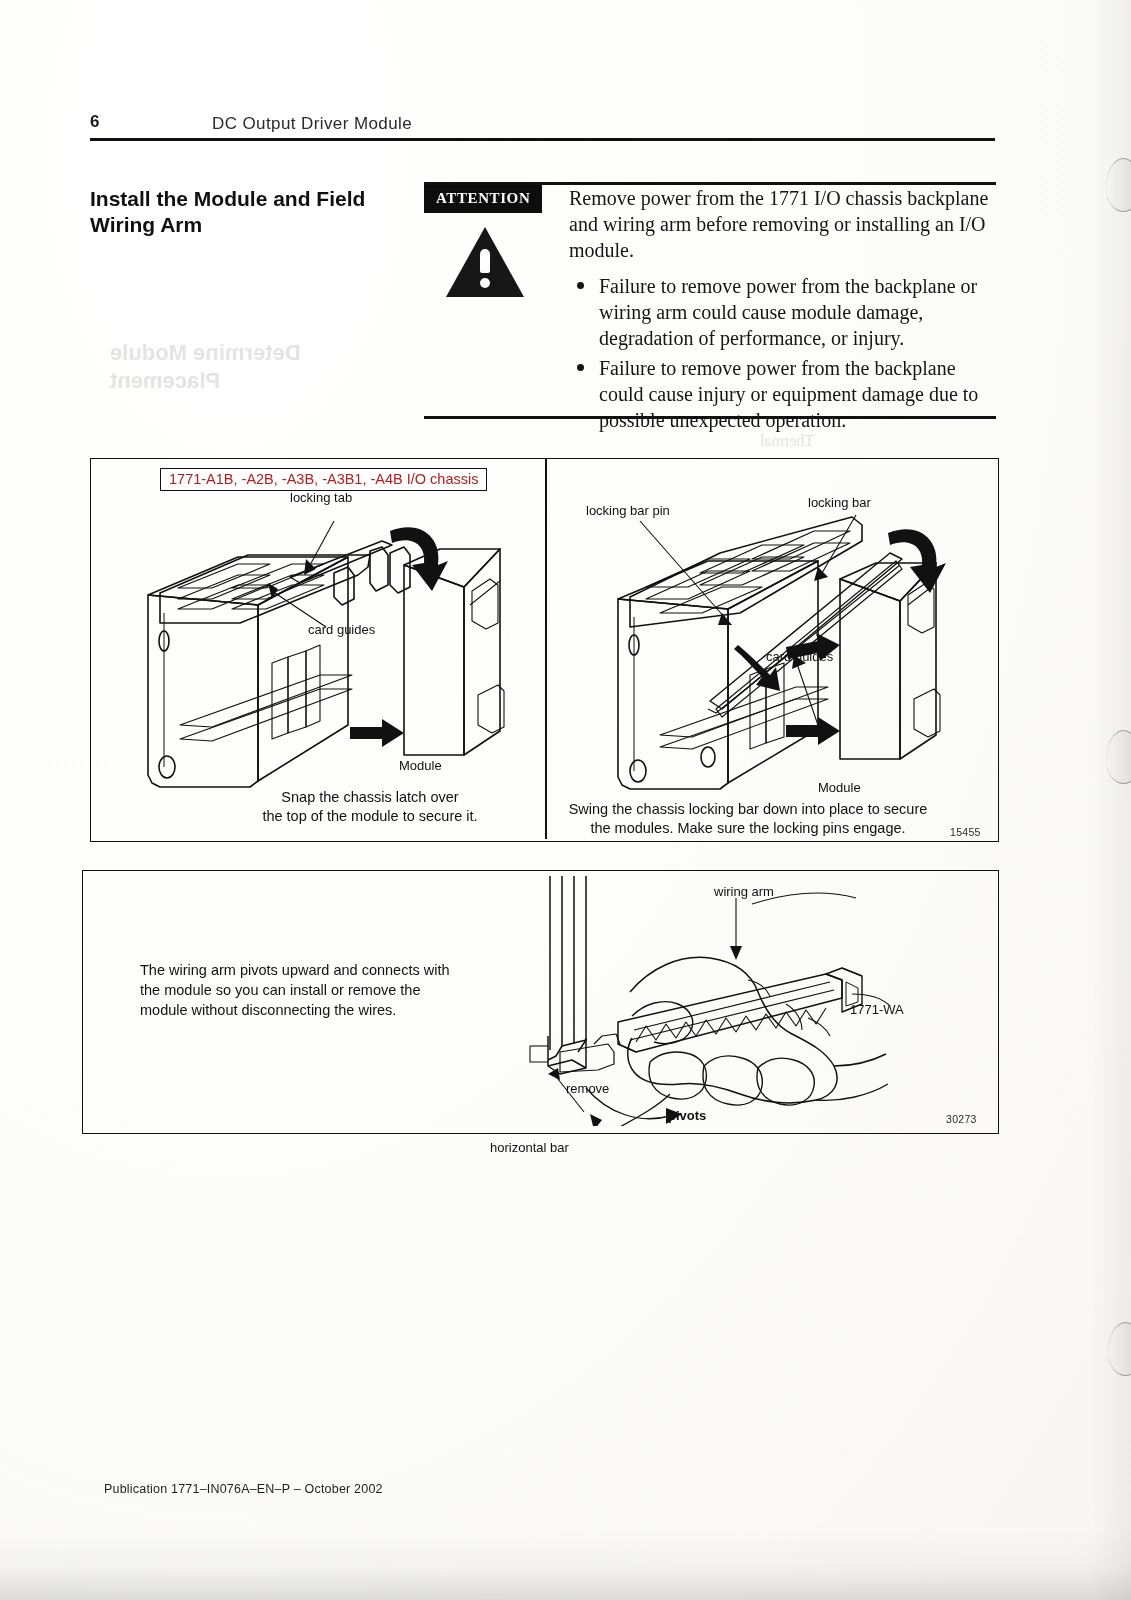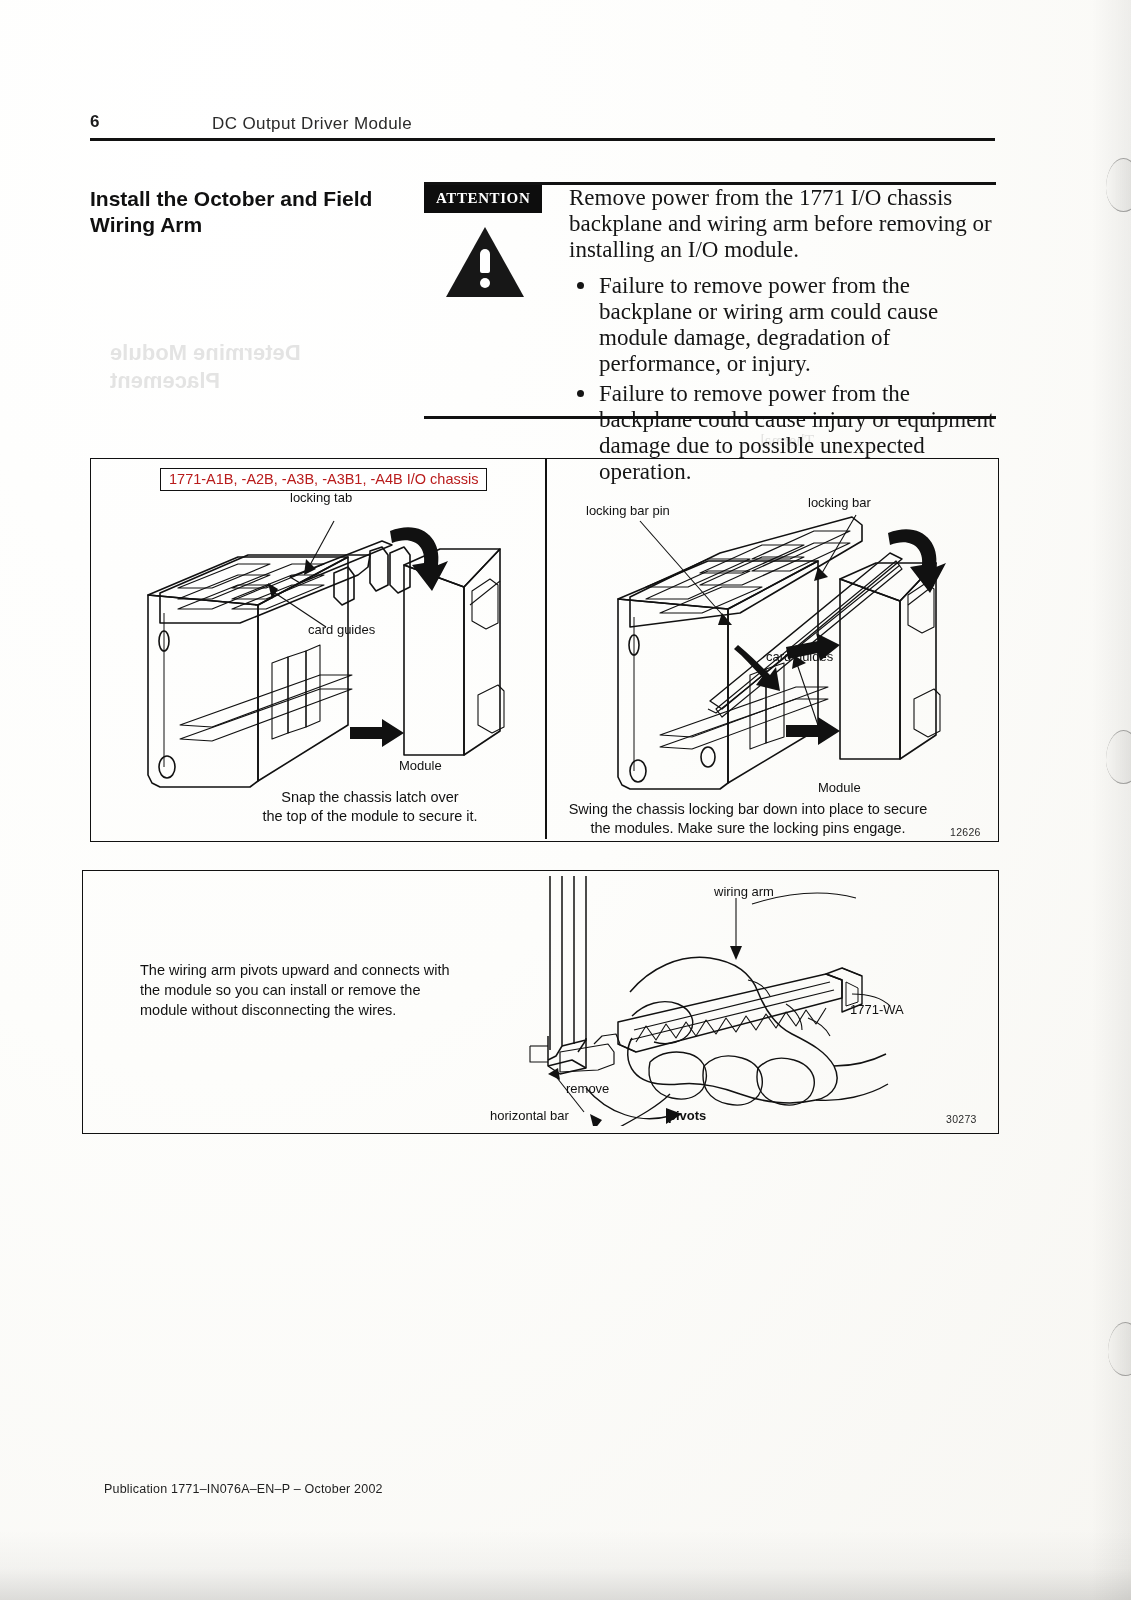--- a/index.html
+++ b/index.html
@@ -84,21 +84,21 @@
   .att-tri .bang {
     position:absolute; left:34px; top:22px; width:10px; height:24px;
     background:#fff; border-radius:5px 5px 2px 2px;
   }
   .att-tri .dot {
     position:absolute; left:34px; top:51px; width:10px; height:10px;
     background:#fff; border-radius:50%;
   }
   .att-text {
     flex:1; font-family:"Liberation Serif", serif;
-    font-size:23px; line-height:26px; color:#151515;
+    font-size:20px; line-height:26px; color:#151515;
   }
   .att-list { list-style:none; margin:10px 0 0 0; padding:0; }
   .att-list li { position:relative; padding-left:30px; margin-bottom:4px; }
   .att-list li .b {
     position:absolute; left:8px; top:9px; width:7px; height:7px;
     background:#151515; border-radius:50%;
   }
 
   
   .figbox {
@@ -148,21 +148,21 @@
   <div class="bleed bleed-serif" style="left:760px; top:432px; font-size:16px;">Thermal</div>
 
   <div class="page-num">6</div>
   <div class="running-head">DC Output Driver Module</div>
   <div class="rule-head"></div>
 
   <div class="punch" style="right:-10px; top:158px;"></div>
   <div class="punch" style="right:-10px; top:730px;"></div>
   <div class="punch" style="right:-12px; top:1322px;"></div>
 
-  <div class="sect-title">Install the October and Field Wiring Arm</div>
+  <div class="sect-title">Install the Module and Field Wiring Arm</div>
 
   <div class="att-wrap">
     <div class="att-rule-top"></div>
     <div class="att-body">
       <div class="att-icon-col">
         <div class="att-badge">ATTENTION</div>
         <div class="att-tri">
           <div class="tri"></div>
           <div class="bang"></div>
           <div class="dot"></div>
@@ -310,21 +310,21 @@
   </svg>
 
   <div class="lbl" style="left:586px; top:503px;">locking bar pin</div>
   <div class="lbl" style="left:808px; top:495px;">locking bar</div>
   <div class="lbl" style="left:766px; top:649px;">card guides</div>
   <div class="lbl" style="left:818px; top:780px;">Module</div>
 
   <div class="cap" style="left:548px; top:800px; width:400px;">Swing the chassis locking bar down into place to secure
 the modules.  Make sure the locking pins engage.</div>
 
-  <div class="fignum" style="left:950px; top:826px;">12626</div>
+  <div class="fignum" style="left:950px; top:826px;">15455</div>
 
   <div class="figbox fig2"></div>
 
   <div class="body-para" style="left:140px; top:960px; width:330px;">The wiring arm pivots upward and connects with
 the module so you can install or remove the
 module without disconnecting the wires.</div>
 
   <svg style="position:absolute; left:490px; top:876px;" width="480" height="250" viewBox="0 0 480 250">
     <g fill="none" stroke="#111" stroke-width="1.5" stroke-linejoin="round">
 
@@ -392,21 +392,21 @@
     <g fill="#111" stroke="none">
       <path d="M176 232 L192 238 L176 248 Z"></path>
       <path d="M112 244 L100 238 L104 254 Z"></path>
     </g>
   </svg>
 
   <div class="lbl" style="left:714px; top:884px;">wiring arm</div>
   <div class="lbl" style="left:850px; top:1002px;">1771-WA</div>
   <div class="lbl" style="left:566px; top:1081px;">remove</div>
   <div class="lbl lbl-b" style="left:668px; top:1108px;">pivots</div>
-  <div class="lbl" style="left:490px; top:1108px;text-align:right;">horizontal bar</div>
+  <div class="lbl" style="left:490px; top:1140px;text-align:right;">horizontal bar</div>
 
   <div class="fignum" style="left:946px; top:1113px;">30273</div>
 
   <div class="footer">Publication 1771–IN076A–EN–P – October 2002</div>
 
   <div class="scan-shadow-r"></div>
   <div class="paper-edge-bottom"></div>
 </div>
 
 </body></html>

